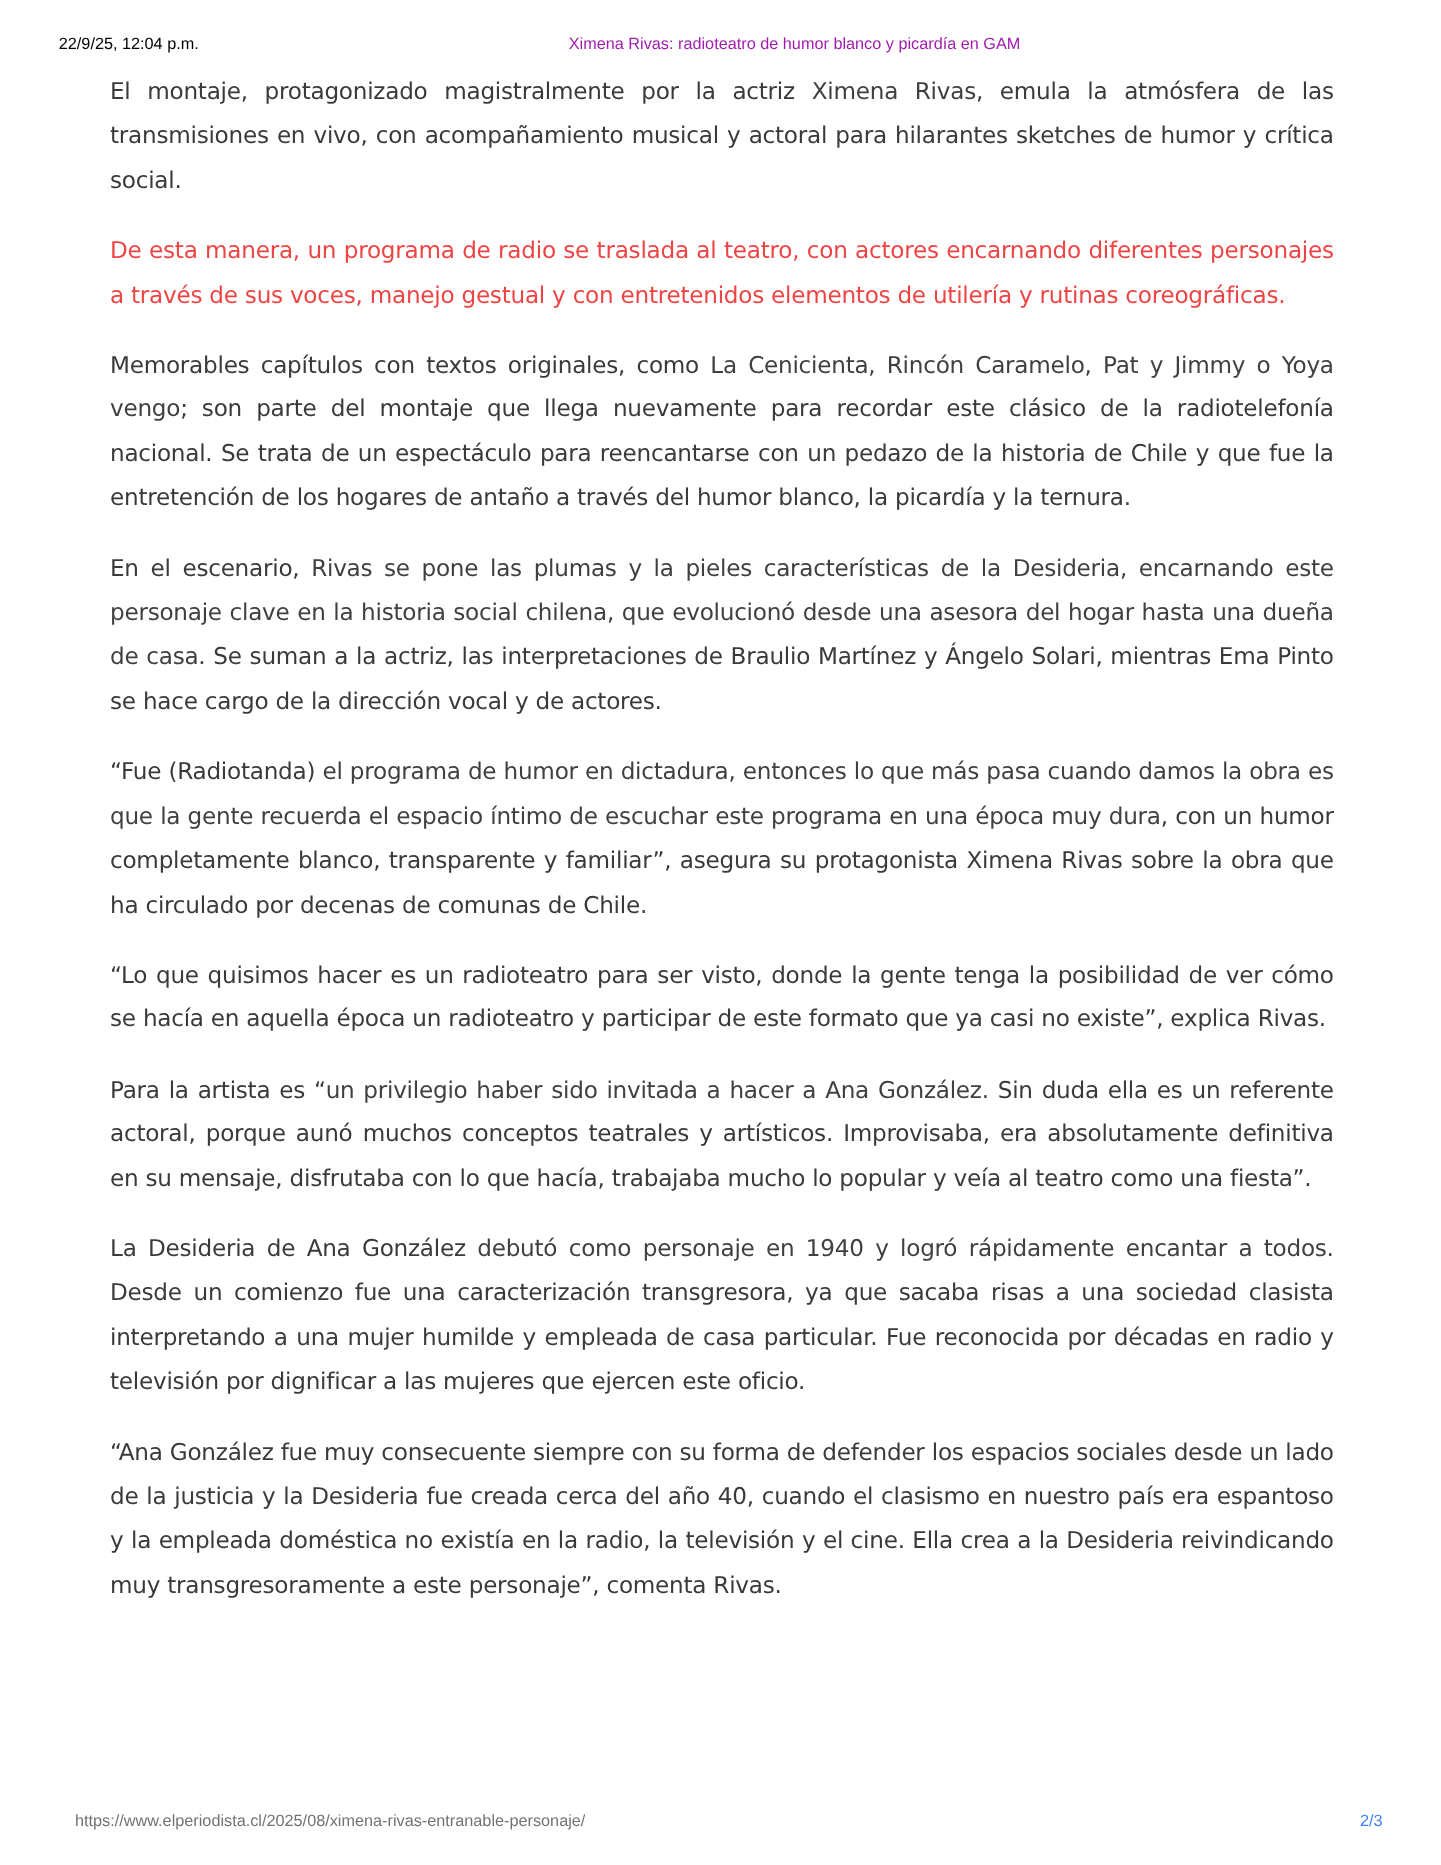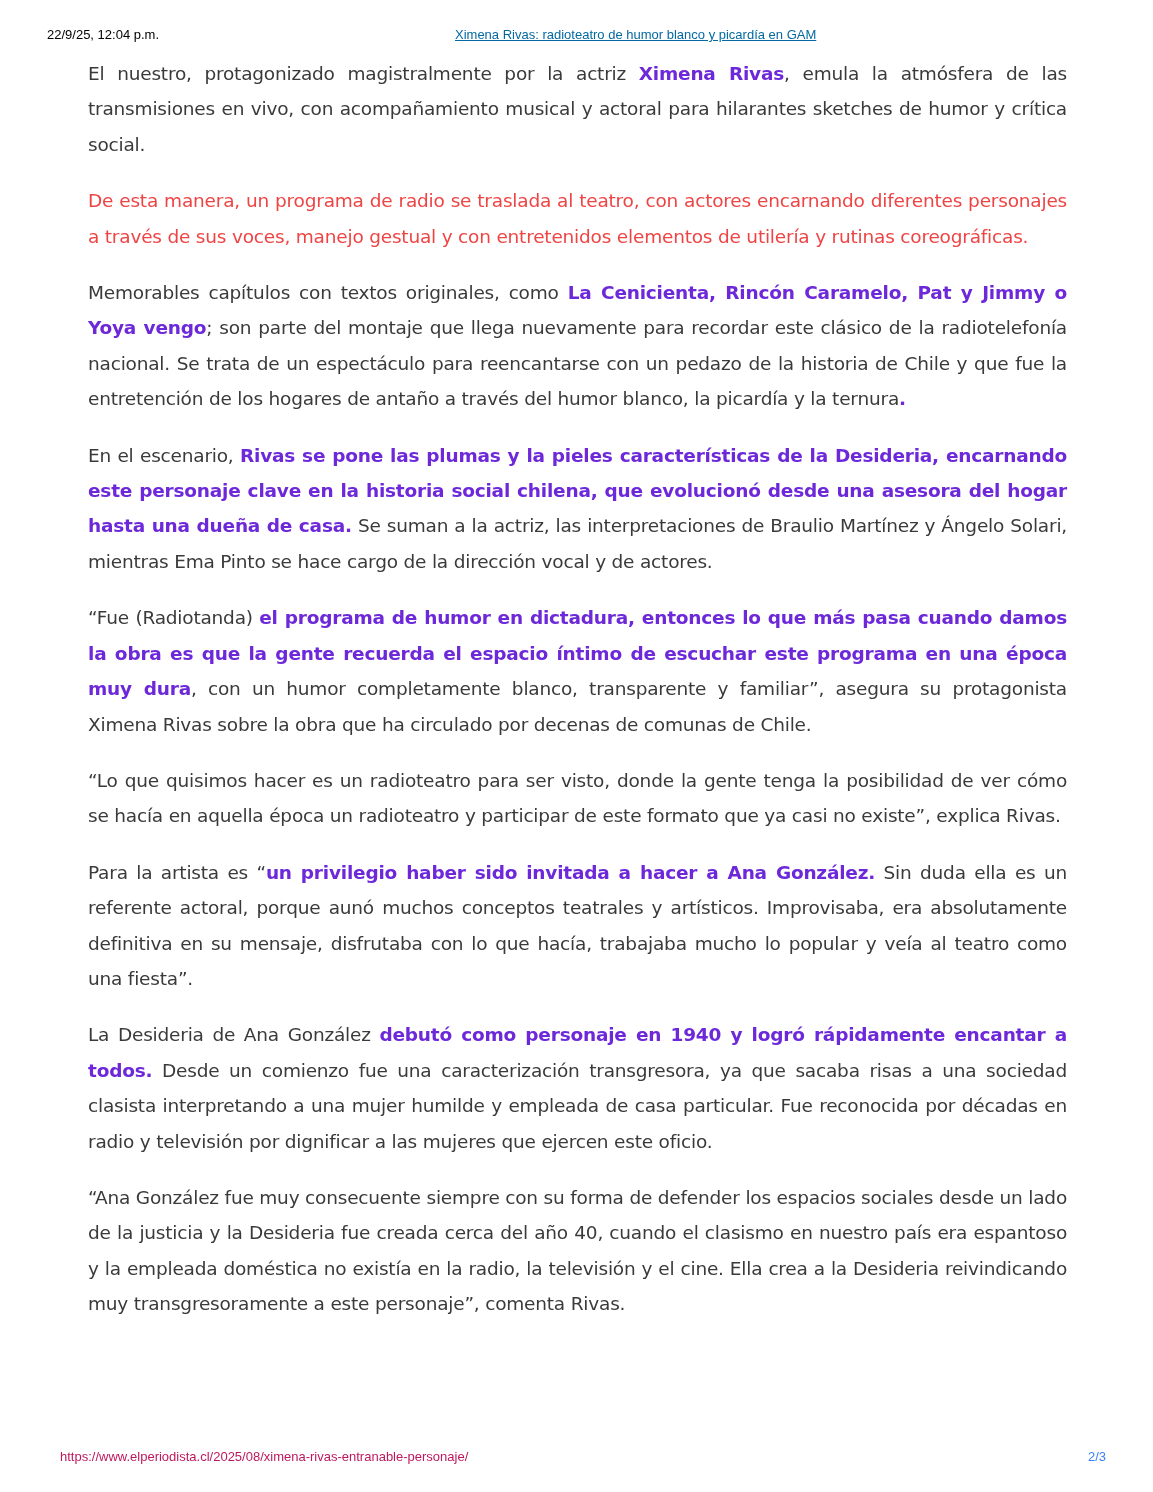--- a/index.html
+++ b/index.html
@@ -37,38 +37,38 @@
   .article p {
     margin: 0 0 21px 0;
     font-family: "DejaVu Sans", sans-serif;
     font-size: 18.5px;
     line-height: 35.4px;
     letter-spacing: -0.2px;
     text-align: justify;
     color: #3a3a3a;
   }
   .article p strong {
-    font-weight: 700;
-    color: #6d28d9;
+    font-weight: 400;
+    color: #404040;
   }
 </style>
 </head>
 <body style="background: rgb(255, 255, 255);">
 
 <div class="meta-text print-date" style="color: rgb(0, 0, 0);">22/9/25, 12:04 p.m.</div>
 
-<div class="meta-text print-title" style="color: #0369a1; text-decoration: underline;">Ximena Rivas: radioteatro de humor blanco y picardía en GAM</div>
+<div class="meta-text print-title" style="color: #a21caf;">Ximena Rivas: radioteatro de humor blanco y picardía en GAM</div>
 
 <div class="article">
-    <p style="color: rgb(58, 58, 58);"><span>El nuestro, protagonizado magistralmente por la actriz </span><strong>Ximena Rivas</strong><span>, emula la atmósfera de las transmisiones en vivo, con acompañamiento musical y actoral para hilarantes sketches de humor y crítica social.</span></p>
+    <p style="color: rgb(58, 58, 58);"><span>El montaje, protagonizado magistralmente por la actriz </span><strong>Ximena Rivas</strong><span>, emula la atmósfera de las transmisiones en vivo, con acompañamiento musical y actoral para hilarantes sketches de humor y crítica social.</span></p>
     <p style="color: #ef4444;"><span>De esta manera, un programa de radio se traslada al teatro, con actores encarnando diferentes personajes a través de sus voces, manejo gestual y con entretenidos elementos de utilería y rutinas coreográficas.</span></p>
     <p style="color: rgb(58, 58, 58);"><span>Memorables capítulos con textos originales, como </span><strong>La Cenicienta, Rincón Caramelo, Pat y Jimmy o Yoya vengo</strong><span>; son parte del montaje que llega nuevamente para recordar este clásico de la radiotelefonía nacional. Se trata de un espectáculo para reencantarse con un pedazo de la historia de Chile y que fue la entretención de los hogares de antaño a través del humor blanco, la picardía y la ternura</span><strong>.</strong></p>
     <p style="color: rgb(58, 58, 58);"><span>En el escenario, </span><strong>Rivas se pone las plumas y la pieles características de la Desideria, encarnando este personaje clave en la historia social chilena, que evolucionó desde una asesora del hogar hasta una dueña de casa.</strong><span> Se suman a la actriz, las interpretaciones de Braulio Martínez y Ángelo Solari, mientras Ema Pinto se hace cargo de la dirección vocal y de actores.</span></p>
     <p style="color: rgb(58, 58, 58);"><span>“Fue (Radiotanda) </span><strong>el programa de humor en dictadura, entonces lo que más pasa cuando damos la obra es que la gente recuerda el espacio íntimo de escuchar este programa en una época muy dura</strong><span>, con un humor completamente blanco, transparente y familiar”, asegura su protagonista Ximena Rivas sobre la obra que ha circulado por decenas de comunas de Chile.</span></p>
     <p style="color: rgb(58, 58, 58); margin-top: 16px;"><span>“Lo que quisimos hacer es un radioteatro para ser visto, donde la gente tenga la posibilidad de ver cómo se hacía en aquella época un radioteatro y participar de este formato que ya casi no existe”, explica Rivas.</span></p>
     <p style="color: rgb(58, 58, 58);"><span>Para la artista es “</span><strong>un privilegio haber sido invitada a hacer a Ana González.</strong><span> Sin duda ella es un referente actoral, porque aunó muchos conceptos teatrales y artísticos. Improvisaba, era absolutamente definitiva en su mensaje, disfrutaba con lo que hacía, trabajaba mucho lo popular y veía al teatro como una fiesta”.</span></p>
     <p style="color: rgb(58, 58, 58);"><span>La Desideria de Ana González </span><strong>debutó como personaje en 1940 y logró rápidamente encantar a todos.</strong><span> Desde un comienzo fue una caracterización transgresora, ya que sacaba risas a una sociedad clasista interpretando a una mujer humilde y empleada de casa particular. Fue reconocida por décadas en radio y televisión por dignificar a las mujeres que ejercen este oficio.</span></p>
     <p style="color: rgb(58, 58, 58);"><span>“Ana González fue muy consecuente siempre con su forma de defender los espacios sociales desde un lado de la justicia y la Desideria fue creada cerca del año 40, cuando el clasismo en nuestro país era espantoso y la empleada doméstica no existía en la radio, la televisión y el cine. Ella crea a la Desideria reivindicando muy transgresoramente a este personaje”, comenta Rivas.</span></p>
   </div>
 
-<div class="meta-text print-url" style="color: #be185d; padding-left: 13px;">https://www.elperiodista.cl/2025/08/ximena-rivas-entranable-personaje/</div>
+<div class="meta-text print-url" style="color: #737373; padding-left: 13px;">https://www.elperiodista.cl/2025/08/ximena-rivas-entranable-personaje/</div>
 
 <div class="meta-text print-page" style="color: #3b82f6;">2/3</div>
 
 </body></html>

